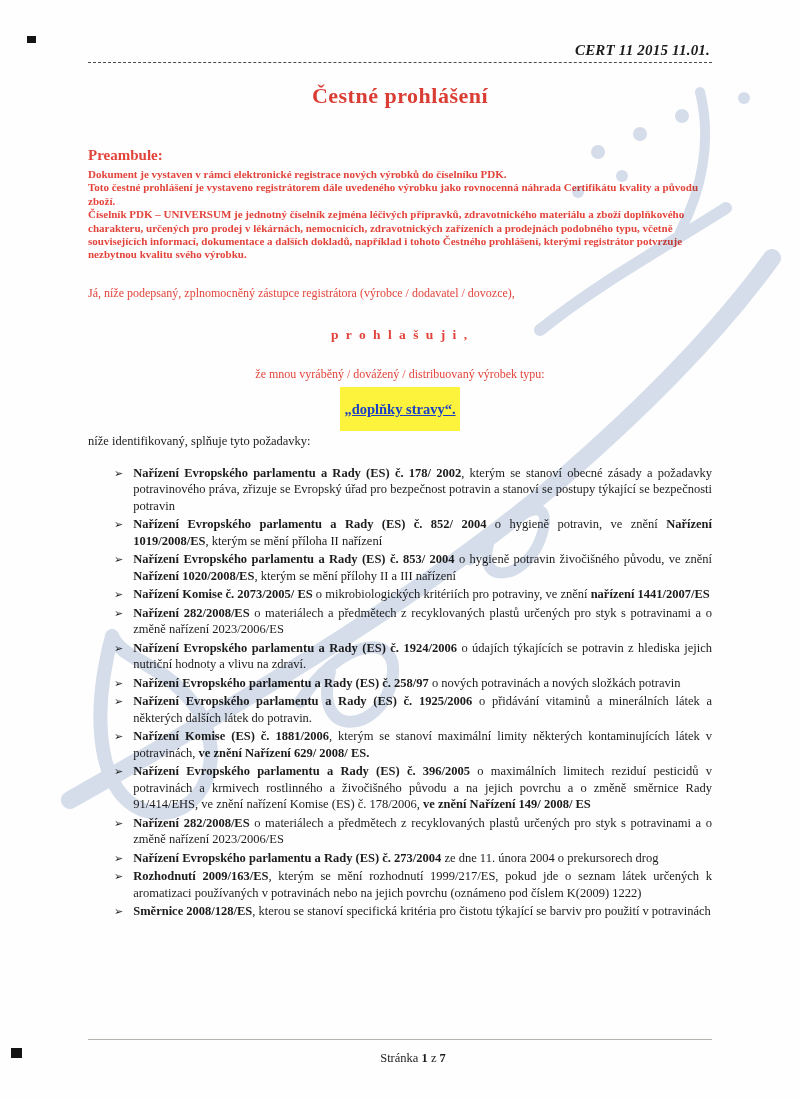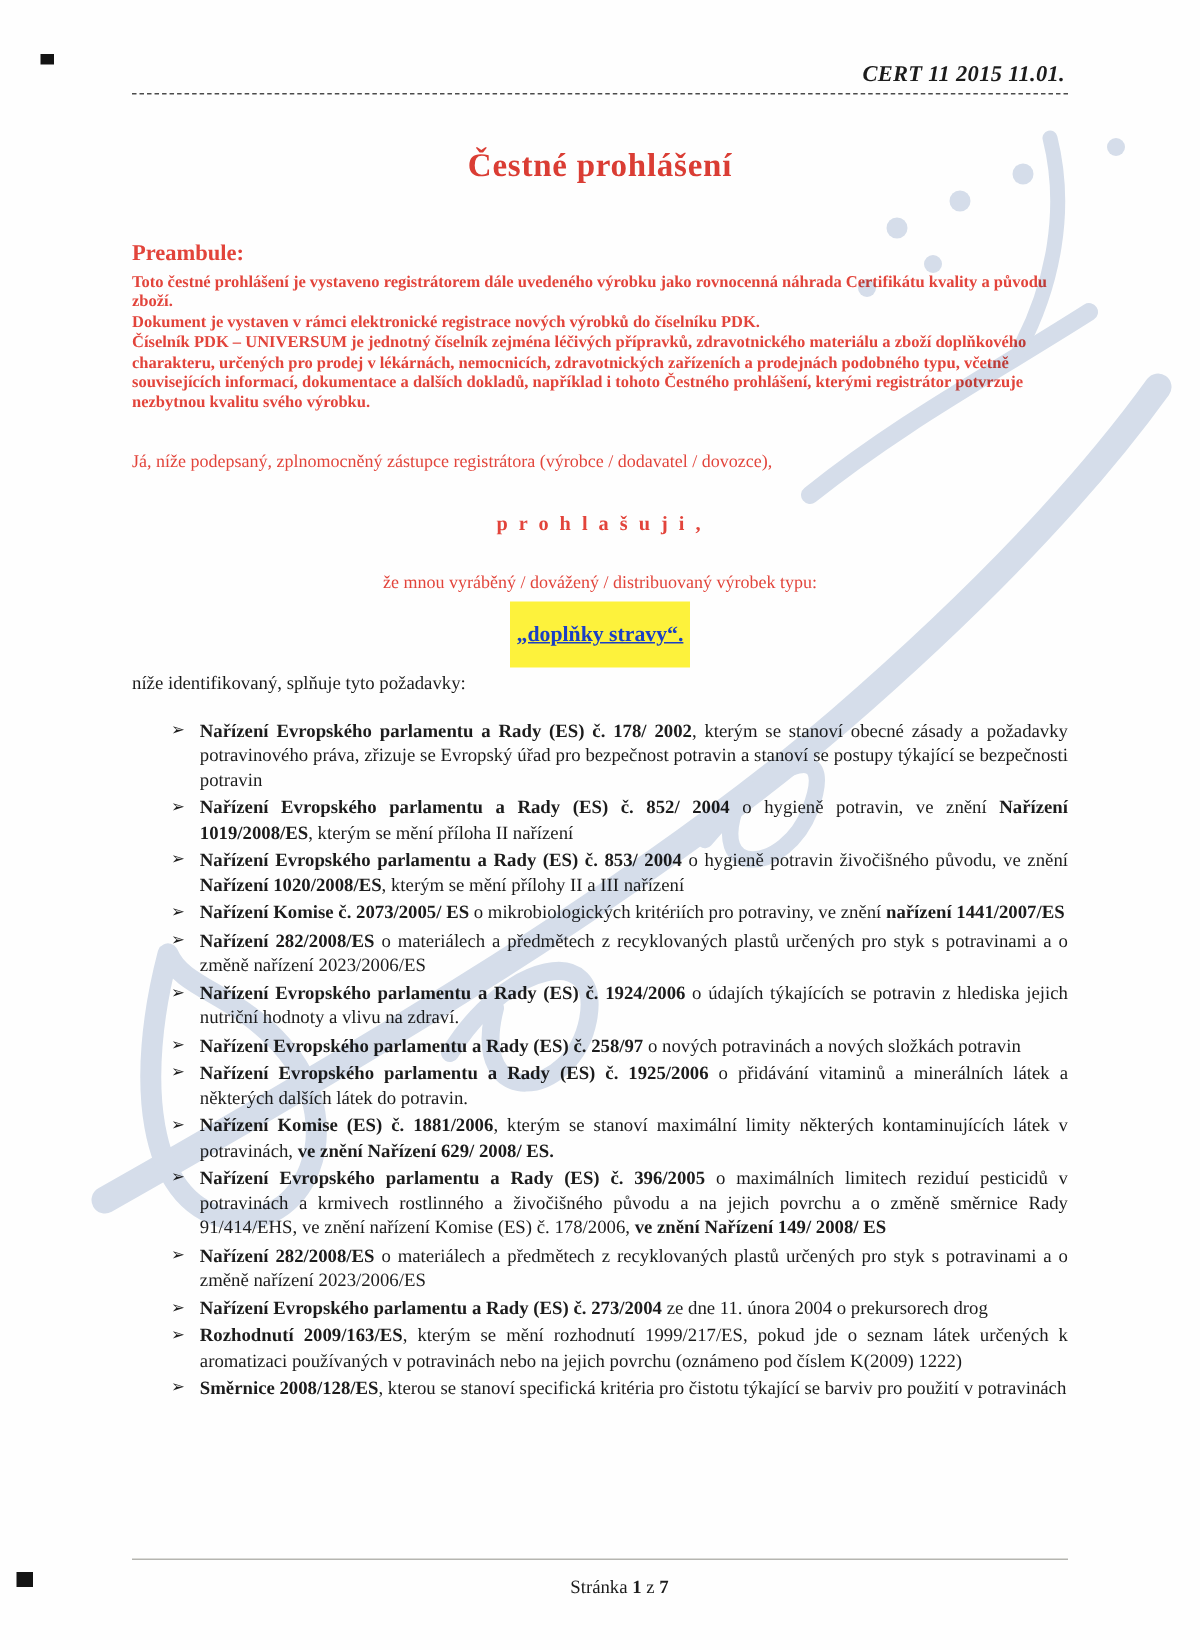--- a/index.html
+++ b/index.html
@@ -25,21 +25,21 @@
     display:block;
     text-align:right;
     font-weight:bold; font-style:italic;
     font-size:15px; letter-spacing:.2px;
     padding-right:2px;
   }
   .header-rule { border-bottom:1.5px dashed #4b4b4b; margin-top:3px; }
 
   
   .title {
-    margin-top:34px; text-align:center;
+    margin-top:20px; text-align:center;
     color:#da3d34; font-size:22px; font-weight:bold; letter-spacing:.5px;
   }
   .subtitle {
     margin-top:5px; text-align:center;
     color:#da3d34; font-size:13px; font-weight:bold;
   }
 
   .pre-heading {
     margin-top:38px;
     color:#e2443b; font-size:15px; font-weight:bold;
@@ -117,22 +117,22 @@
   <div class="mark-tl"></div>
   <div class="mark-bl"></div>
 
   <span class="doc-code">CERT 11 2015 11.01.</span>
   <div class="header-rule"></div>
 
   <h1 class="title">Čestné prohlášení</h1>
 
   <div class="pre-heading">Preambule:</div>
   <div class="pre-body">
+      <p class="pre-p">Dokument je vystaven v rámci elektronické registrace nových výrobků do číselníku PDK.</p>
       <p class="pre-p">Toto čestné prohlášení je vystaveno registrátorem dále uvedeného výrobku jako rovnocenná náhrada Certifikátu kvality a původu zboží.</p>
-      <p class="pre-p">Dokument je vystaven v rámci elektronické registrace nových výrobků do číselníku PDK.</p>
       <p class="pre-p">Číselník PDK – UNIVERSUM je jednotný číselník zejména léčivých přípravků, zdravotnického materiálu a zboží doplňkového charakteru, určených pro prodej v lékárnách, nemocnicích, zdravotnických zařízeních a prodejnách podobného typu, včetně souvisejících informací, dokumentace a dalších dokladů, například i tohoto Čestného prohlášení, kterými registrátor potvrzuje nezbytnou kvalitu svého výrobku.</p>
     </div>
 
   <p class="decl-intro">Já, níže podepsaný, zplnomocněný zástupce registrátora (výrobce / dodavatel / dovozce),</p>
   <p class="decl-word">p r o h l a š u j i ,</p>
   <p class="product-intro">že mnou vyráběný / dovážený  / distribuovaný výrobek typu:</p>
   <p class="product-type">
     <span class="hl">„doplňky stravy“.</span>
   </p>
   <p class="req-intro">níže identifikovaný, splňuje tyto požadavky:</p>

